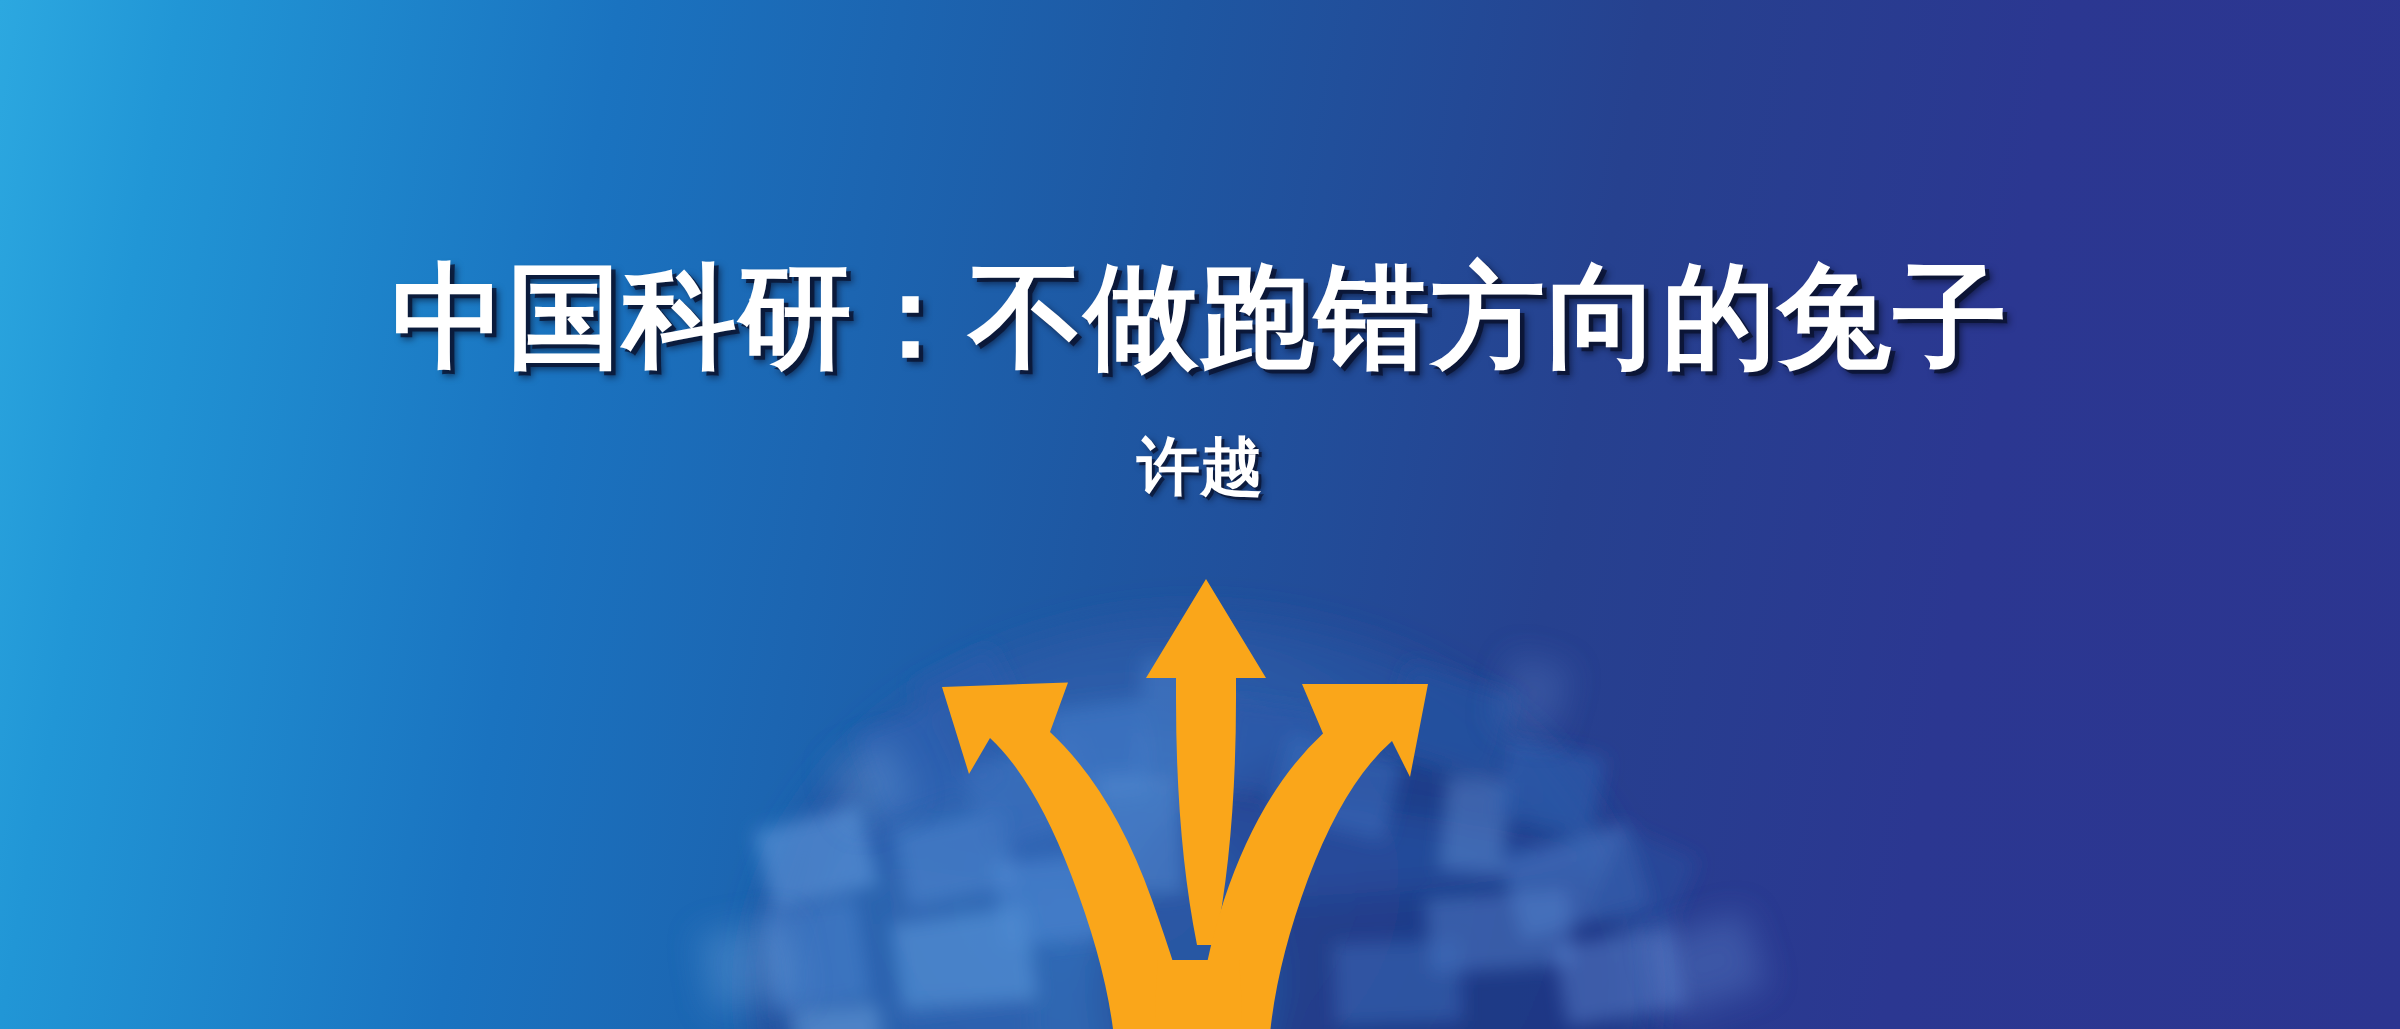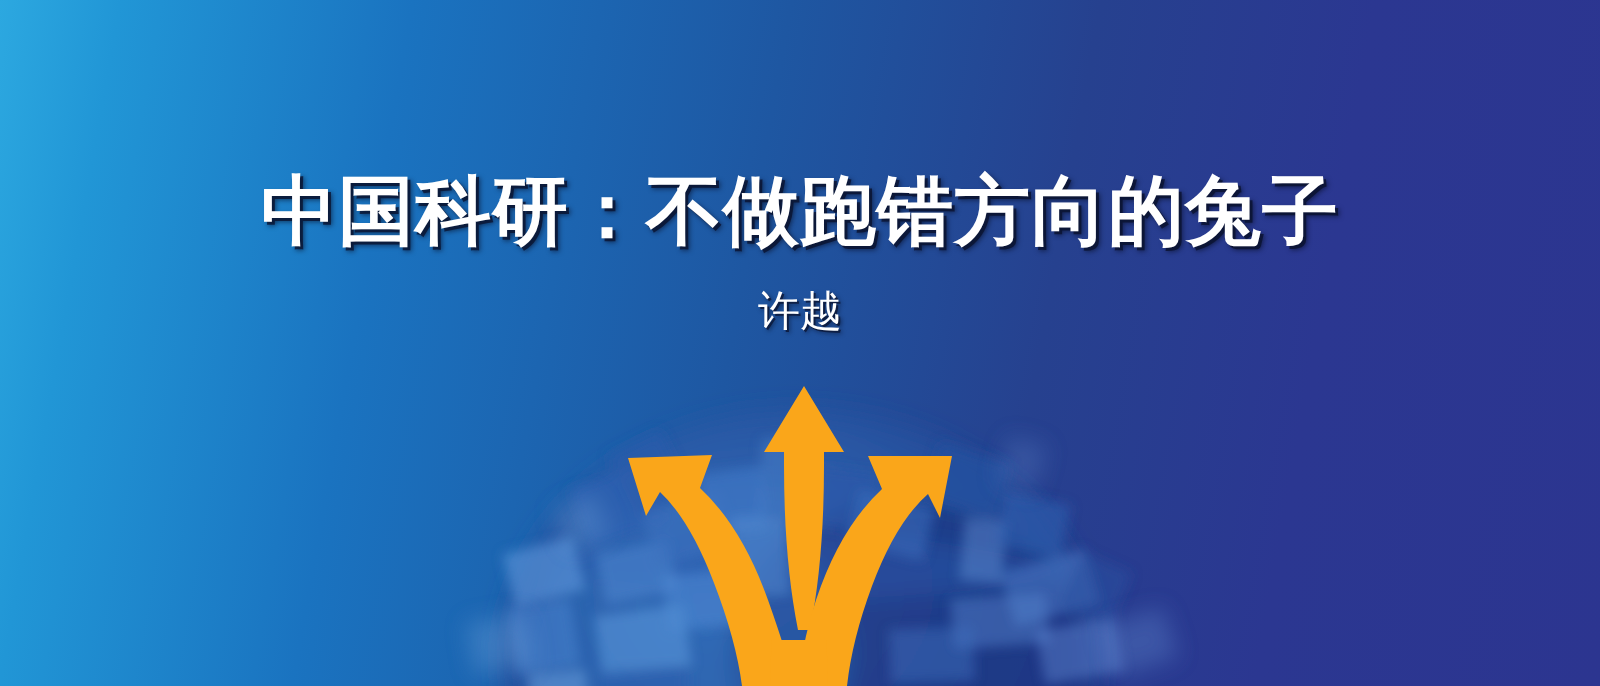--- a/index.html
+++ b/index.html
@@ -72,21 +72,21 @@
        4px 4px 5px rgba(6,12,34,0.60);
   }
   #slide-subtitle {
     position: absolute;
     left: 0;
     top: 290px;
     width: 1600px;
     text-align: center;
     color: #ffffff;
     font-size: 42px;
-    font-weight: normal;
+    font-weight: bold;
     line-height: 1.0;
     white-space: nowrap;
     text-shadow:
        2px 2px 0 rgba(10,18,46,0.72),
        3px 3px 4px rgba(6,12,34,0.55);
   }
 </style>
 </head>
 <body>
 

